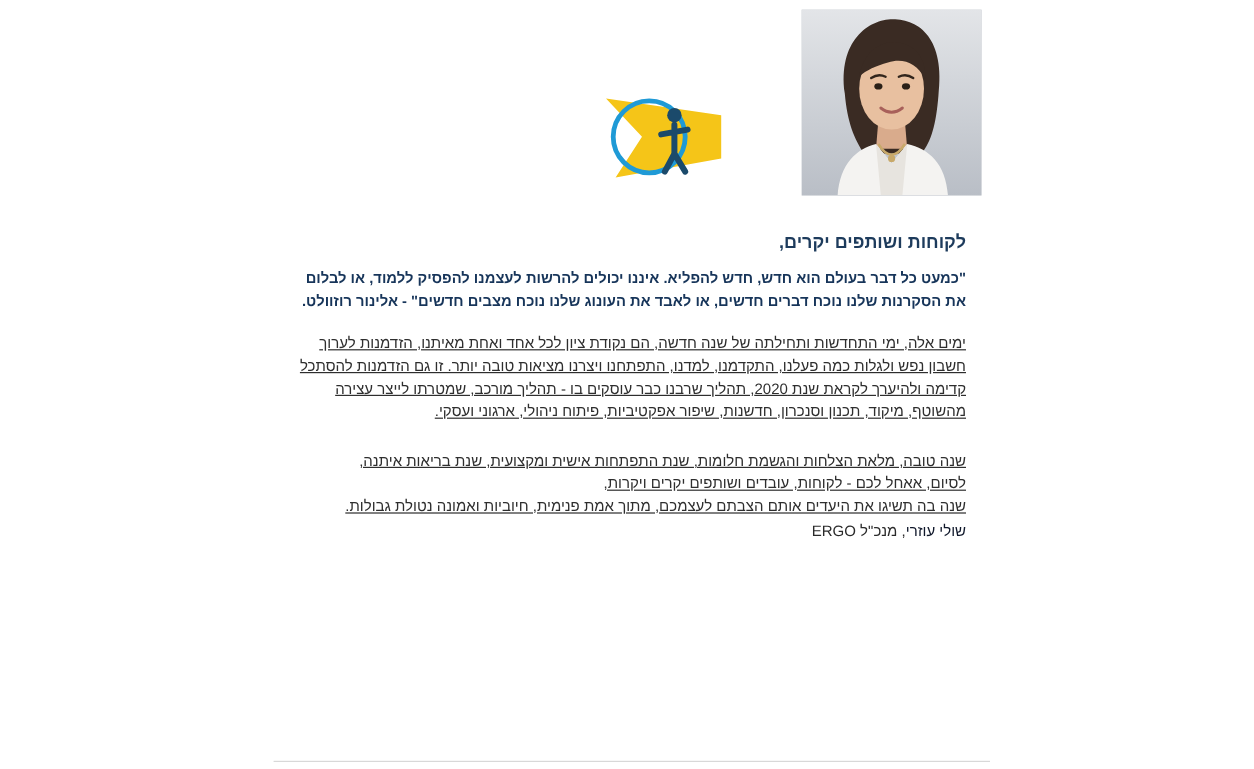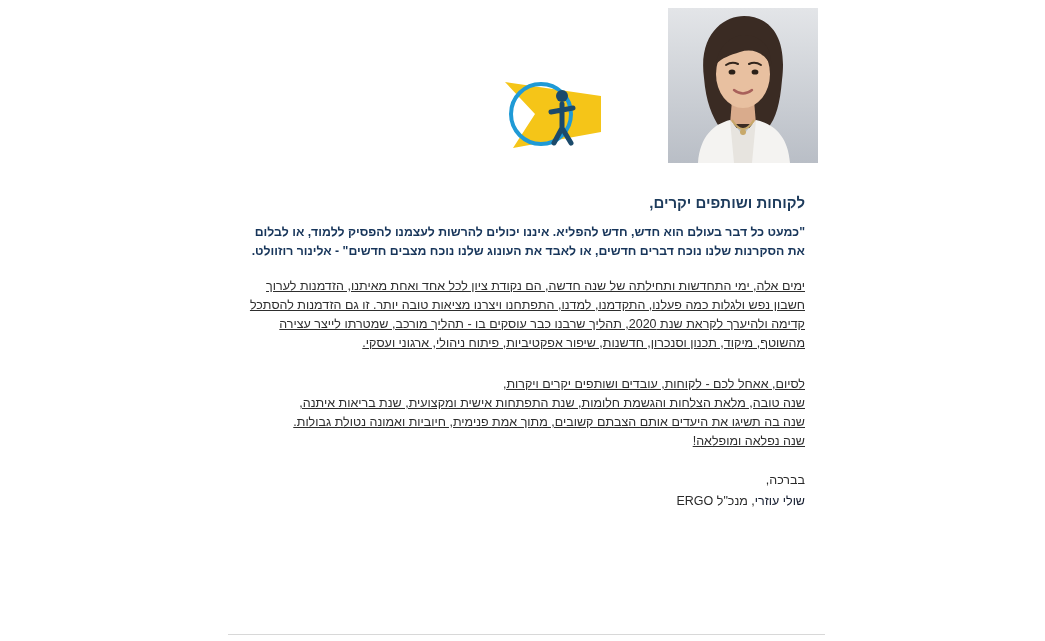--- a/index.html
+++ b/index.html
@@ -172,27 +172,25 @@
 
       <div class="salutation">לקוחות ושותפים יקרים,</div>
 
       <div class="quote">"כמעט כל דבר בעולם הוא חדש, חדש להפליא. איננו יכולים להרשות לעצמנו להפסיק ללמוד, או לבלום את הסקרנות שלנו נוכח דברים חדשים, או לאבד את העונוג שלנו נוכח מצבים חדשים" - אלינור רוזוולט.</div>
 
       <p class="para">ימים אלה, ימי התחדשות ותחילתה של שנה חדשה, הם נקודת ציון לכל אחד ואחת מאיתנו, הזדמנות לערוך חשבון נפש ולגלות כמה פעלנו, התקדמנו, למדנו, התפתחנו ויצרנו מציאות טובה יותר.  זו  גם הזדמנות להסתכל קדימה ולהיערך לקראת שנת 2020, תהליך שרבנו כבר עוסקים בו - תהליך מורכב, שמטרתו לייצר עצירה מהשוטף, מיקוד, תכנון וסנכרון, חדשנות, שיפור אפקטיביות, פיתוח ניהולי, ארגוני ועסקי.</p>
 
 
 
       <div class="closing-block">
+        <p class="para tight">שנה טובה, מלאת הצלחות והגשמת חלומות, שנת התפתחות אישית ומקצועית, שנת בריאות איתנה,</p>
         <p class="para tight">לסיום, אאחל לכם - לקוחות, עובדים ושותפים יקרים ויקרות,</p>
-        <p class="para tight">שנה טובה, מלאת הצלחות והגשמת חלומות, שנת התפתחות אישית ומקצועית, שנת בריאות איתנה,</p>
-        <p class="para tight">שנה בה תשיגו את היעדים אותם הצבתם קשובים, מתוך אמת פנימית, חיוביות ואמונה נטולת גבולות.</p>
-        <p class="para tight">שנה נפלאה ומופלאה!</p>
+        <p class="para tight">שנה בה תשיגו את היעדים אותם הצבתם לעצמכם, מתוך אמת פנימית, חיוביות ואמונה נטולת גבולות.</p>
       </div>
 
-      <div class="sign-line">בברכה,</div>
 
       <div class="signature">
         <span class="link">שולי עוזרי</span><span>, מנכ"ל ERGO</span>
       </div>
     </div>
 
     <div class="rule"></div>
   </div>
 </div>
 

